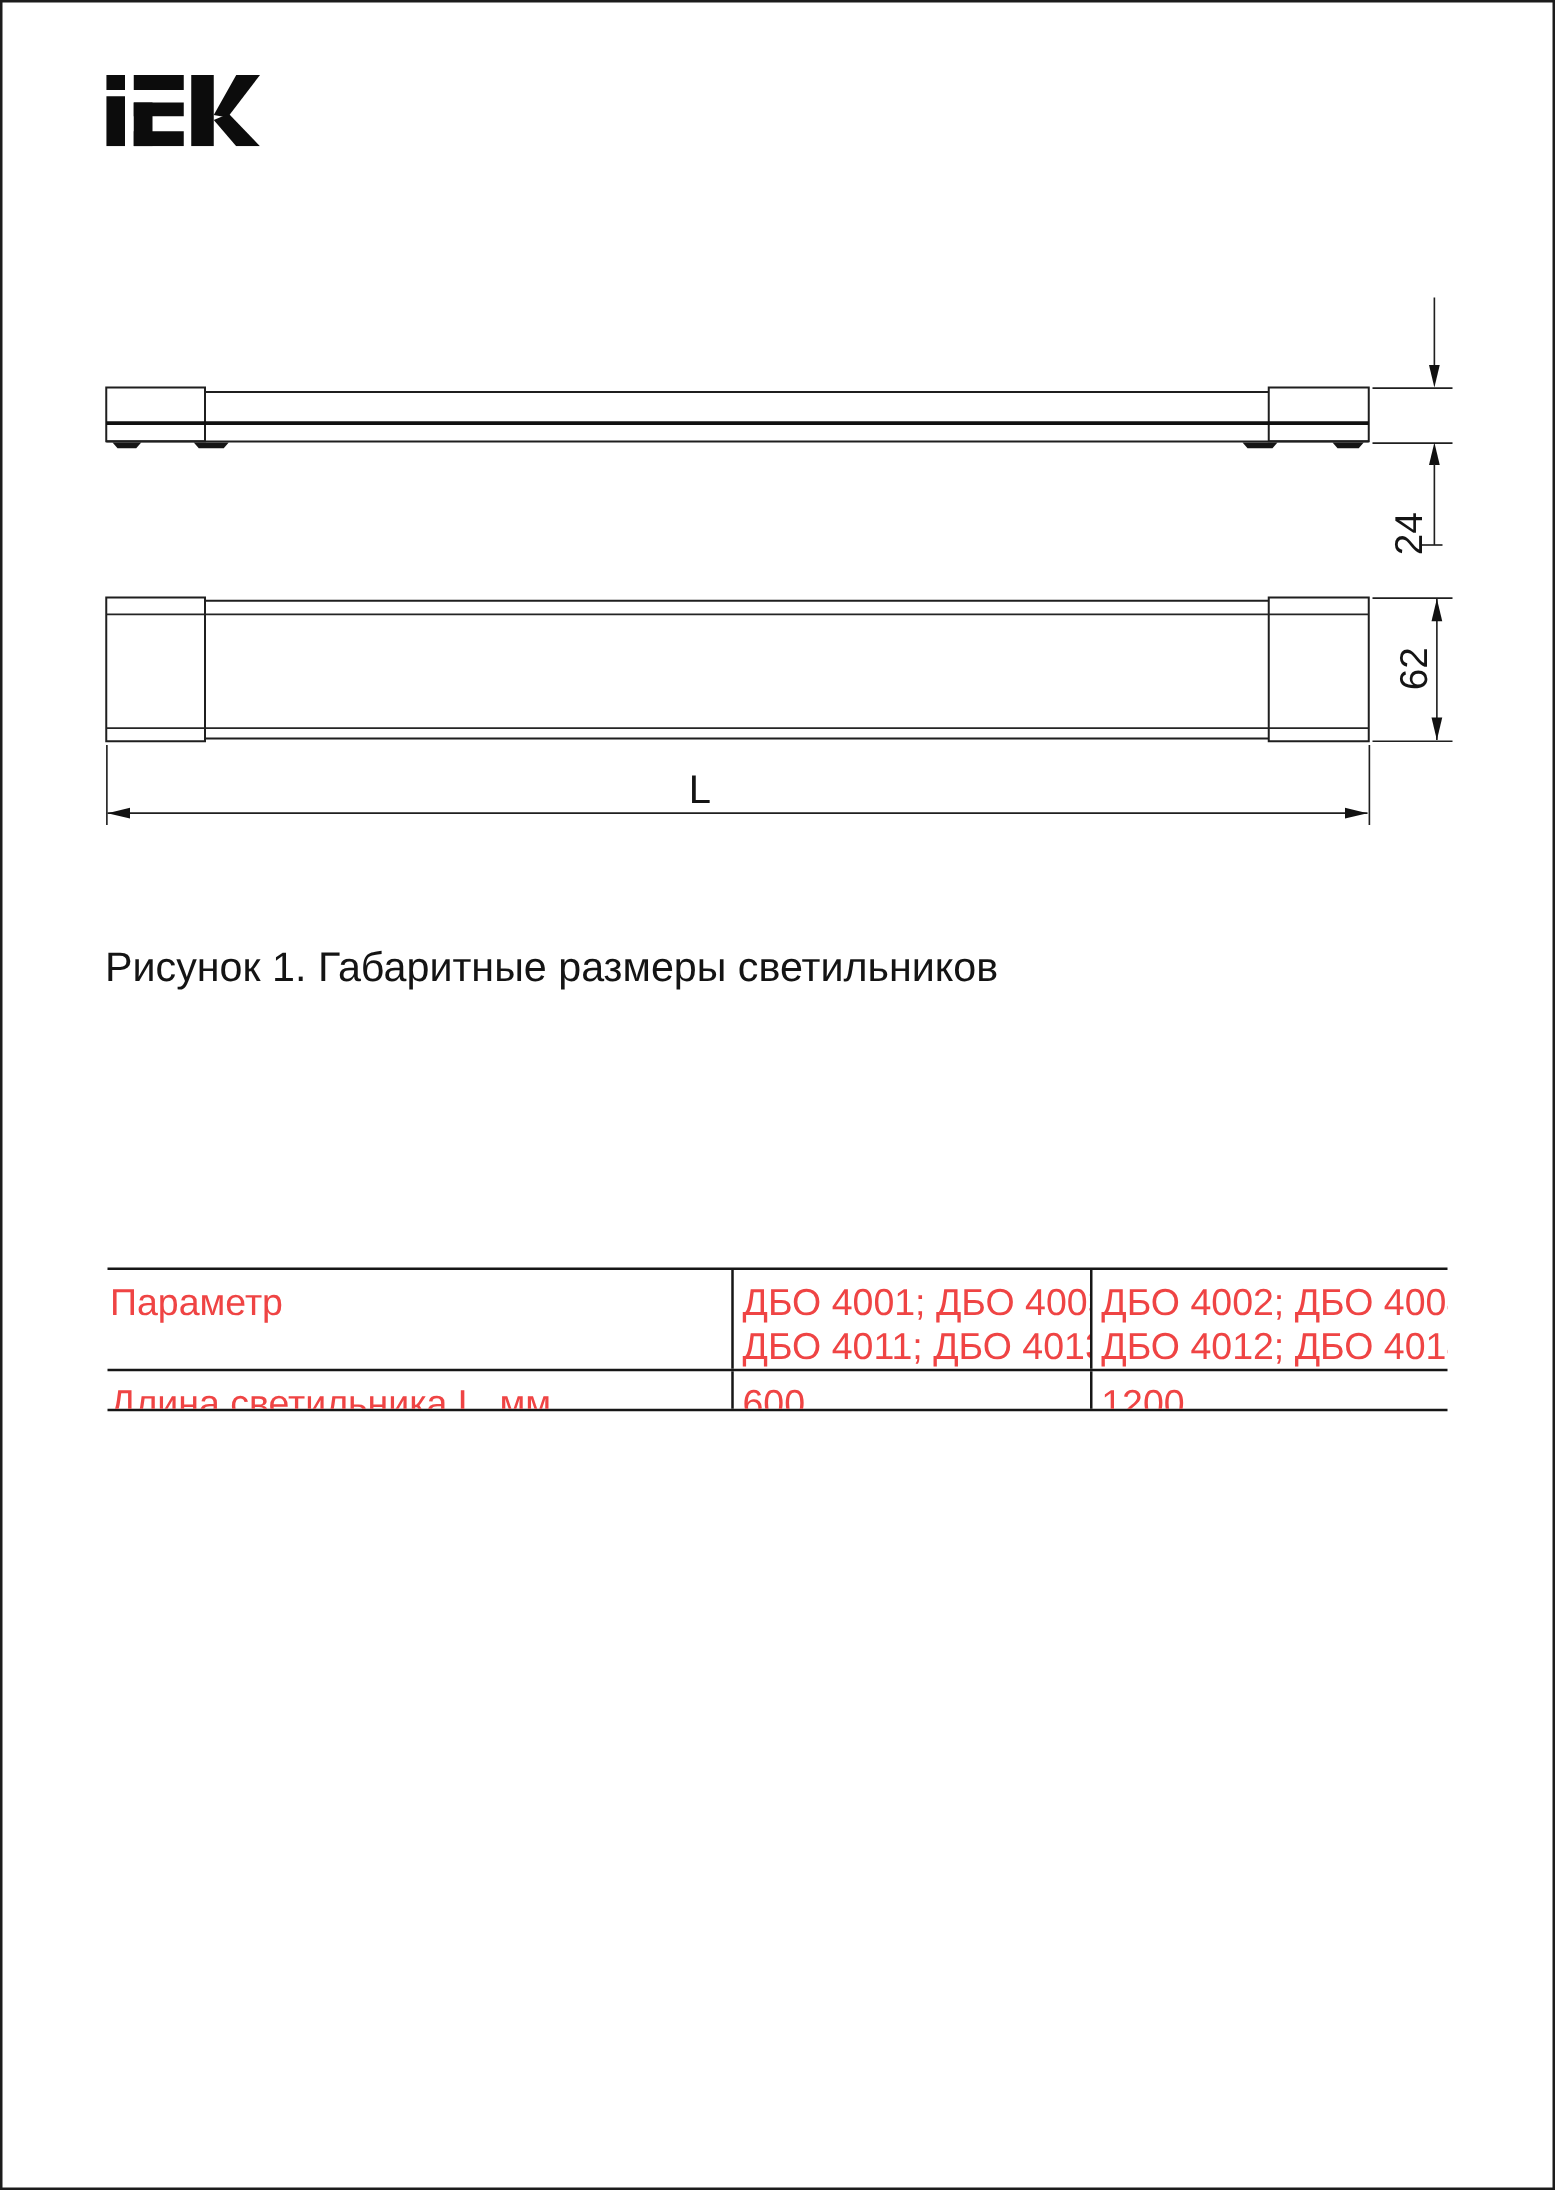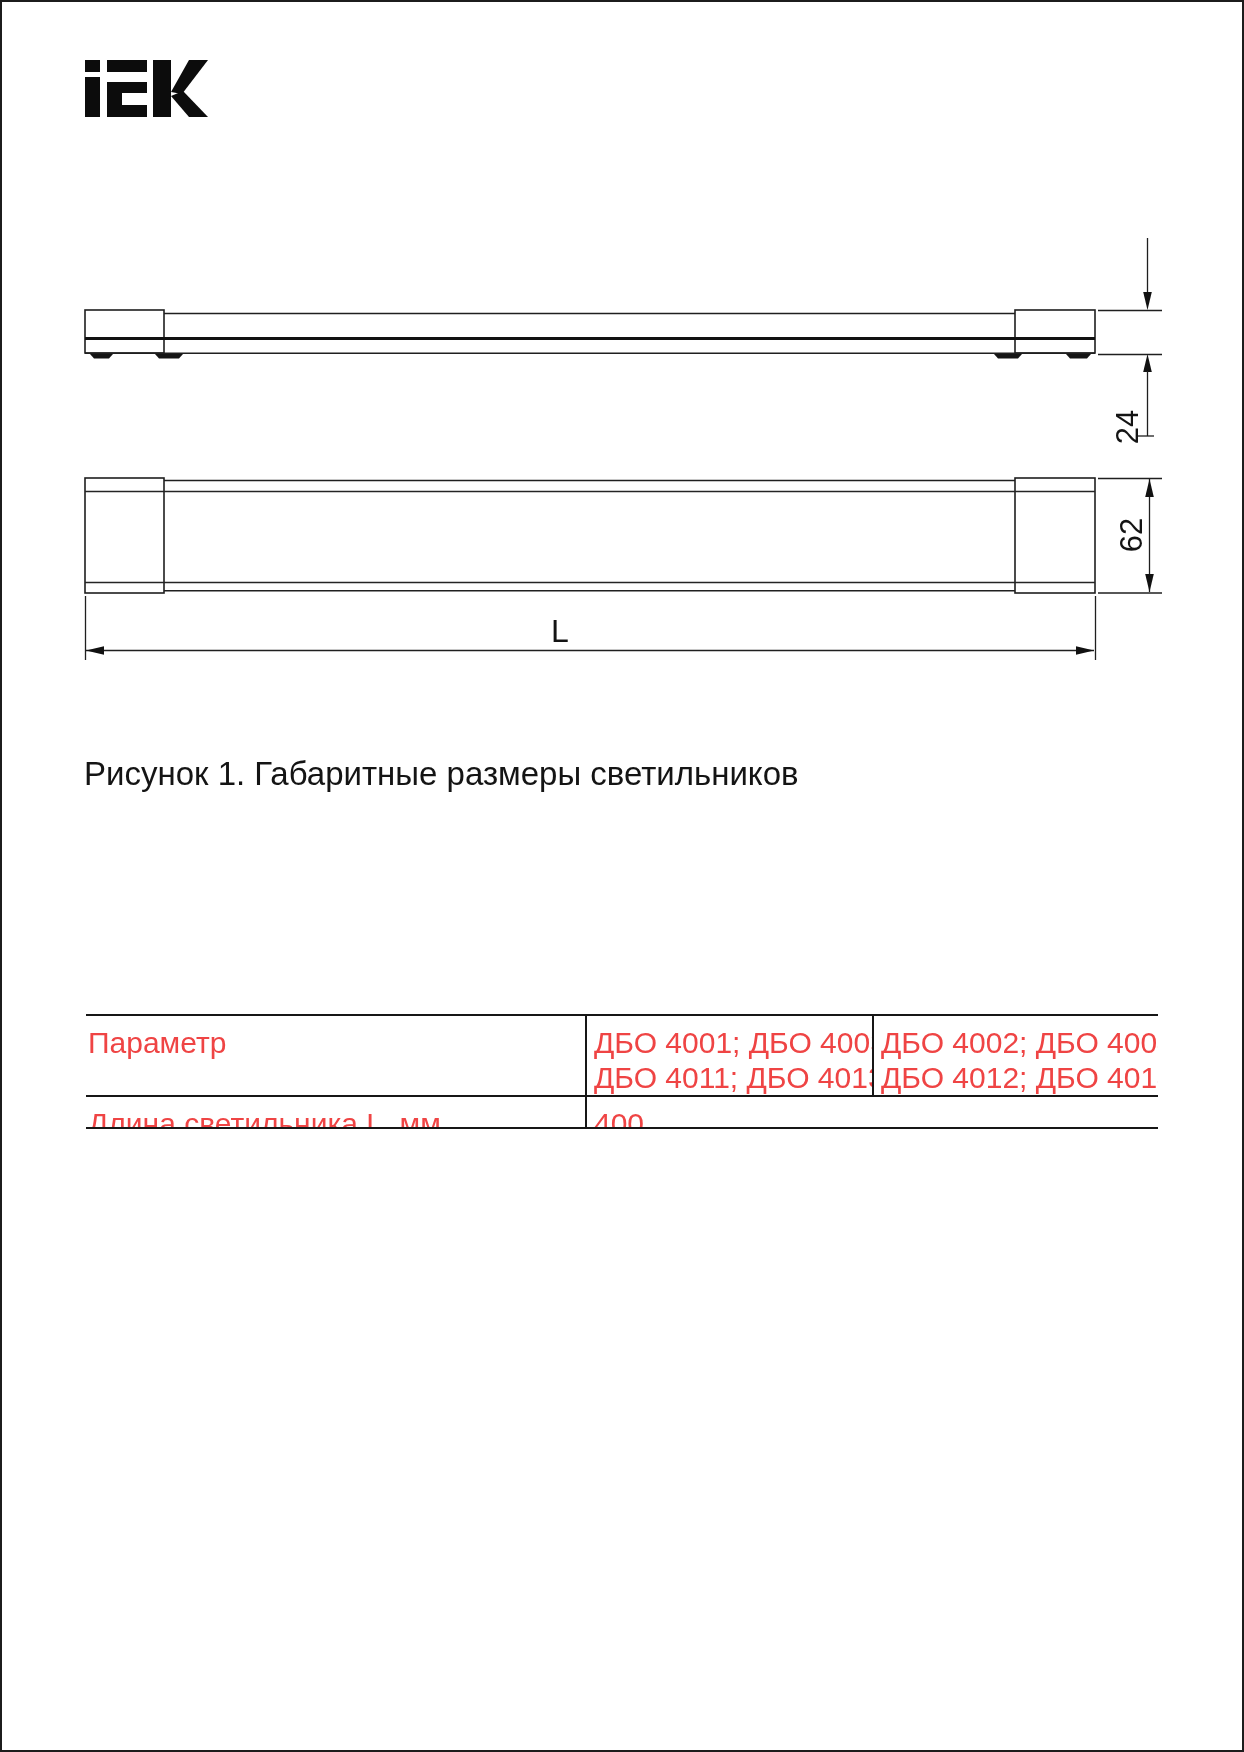--- a/index.html
+++ b/index.html
@@ -125,16 +125,19 @@
     <div class="t-cell sep">
       <div>ДБО 4002; ДБО 4004;</div>
       <div>ДБО 4012; ДБО 4014</div>
     </div>
   </div>
   <div class="t-row data">
     <div class="t-cell first">
       <div>Длина светильника L, мм</div>
     </div>
     <div class="t-cell sep">
-      <div>400</div>
+      <div>600</div>
+    </div>
+    <div class="t-cell sep">
+      <div>1200</div>
     </div>
   </div>
 </div>
 
 </body></html>

